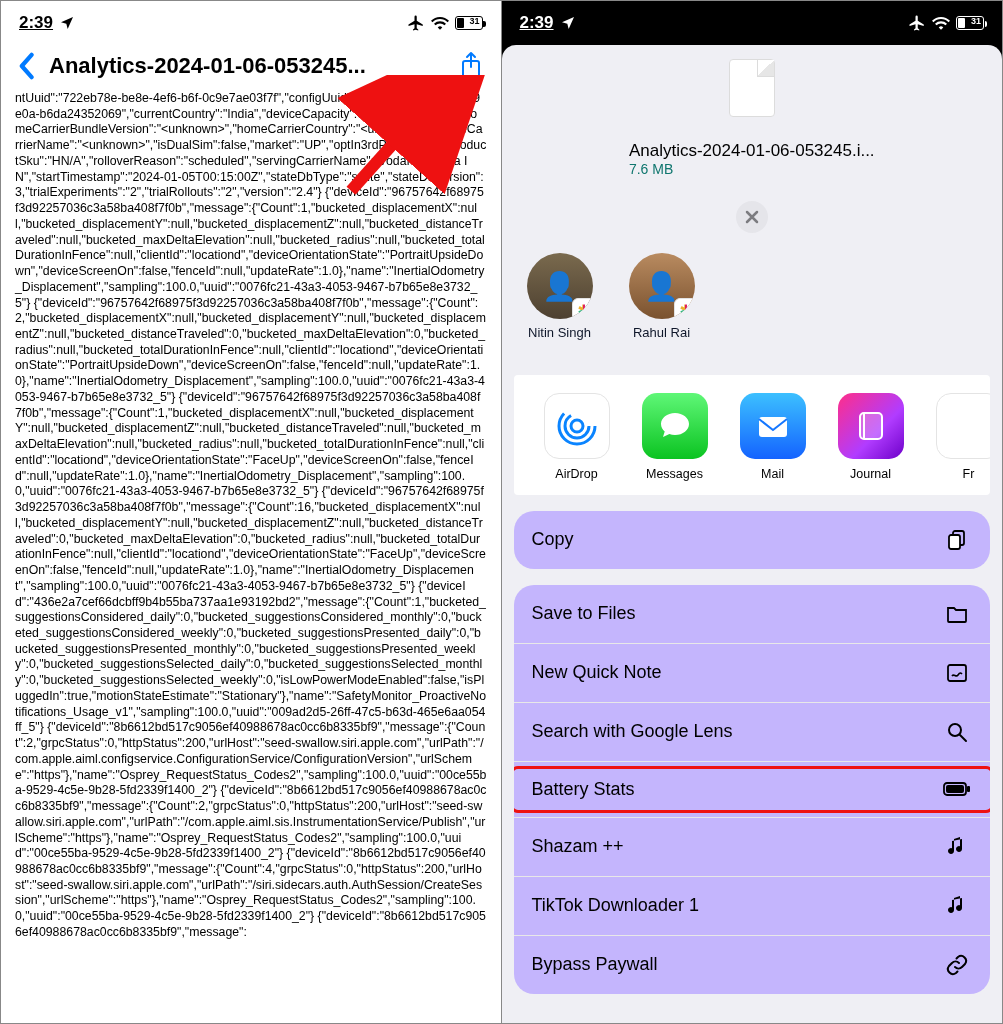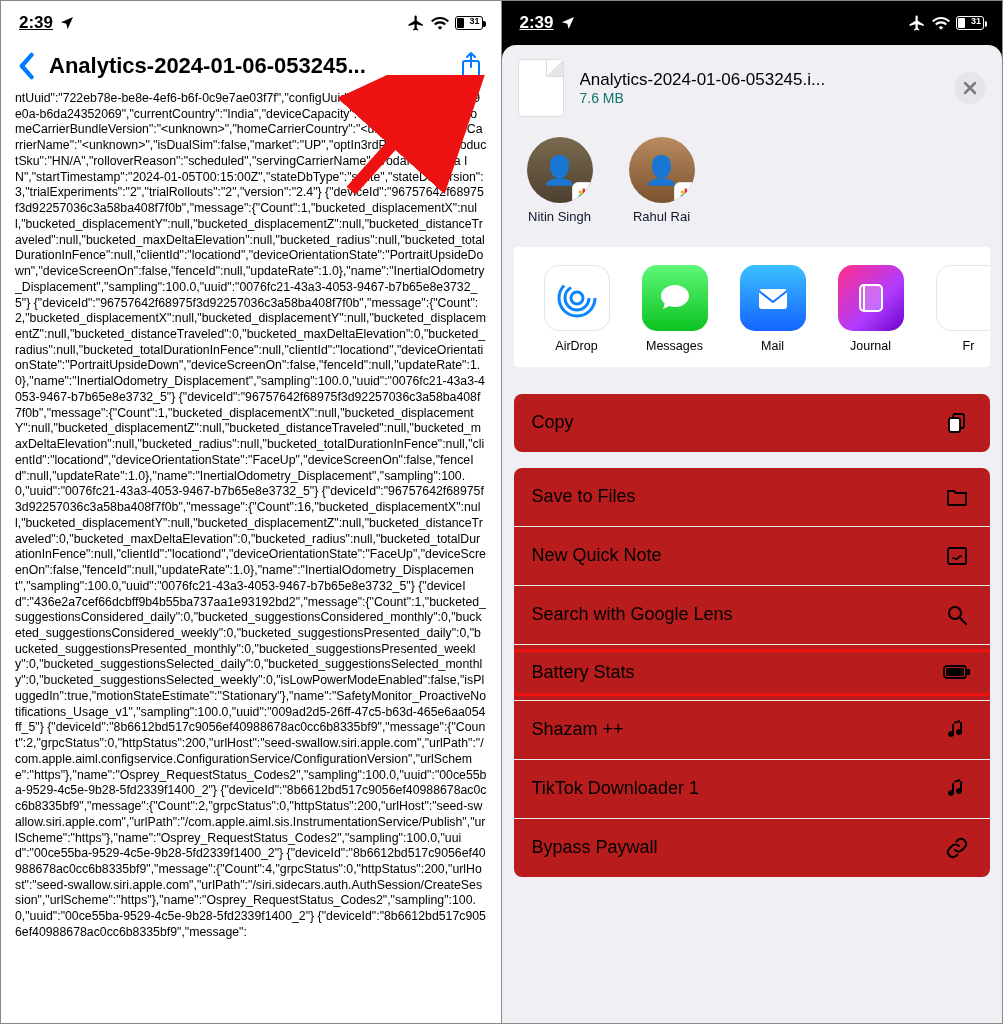--- a/index.html
+++ b/index.html
@@ -82,21 +82,21 @@
   }
 
   
   .sheet-backdrop {
     position:absolute; left:0; right:0; top:44px; bottom:0;
     background: #efeff4;
     border-radius: 14px 14px 0 0;
     overflow:hidden;
   }
   .sheet-header {
-    display:flex; align-items:center; padding: 14px 16px 12px 16px; gap:16px;
+    display:flex; align-items:center; padding: 14px 16px 12px 16px; gap:24px;flex-direction:column;
   }
   .doc-icon {
     width:46px; height:58px; background:#fff; border:1px solid #dcdcdc; border-radius:4px;
     position:relative;
   }
   .doc-icon::before{
     content:""; position:absolute; right:0; top:0; width:16px; height:16px;
     background: linear-gradient(135deg,#fff 50%, #e6e6e6 50%);
     border-bottom:1px solid #dcdcdc; border-left:1px solid #dcdcdc;
   }
@@ -118,32 +118,32 @@
     display:flex; align-items:center; justify-content:center; font-size:28px; color:#fff;
   }
   .avatar-badge {
     position:absolute; right:-3px; bottom:-3px; width:24px; height:24px; border-radius:6px;
     background:#fff; border:1px solid #e2e2e2; display:flex; align-items:center; justify-content:center;
   }
   .contact-name { font-size:13px; line-height:1.2; color:#0f172a;}
 
   .apps-row {
     display:flex; gap:20px; padding: 18px 20px 14px 24px;
-    background:#fff; border-radius:4px; margin: 0 12px;
+    background:#fff; border-radius:4px; margin: 12px 12px;
     overflow:hidden;
   }
   .app-item { width:78px; text-align:center; flex-shrink:0;}
   .app-icon {
     width:66px; height:66px; border-radius:15px; margin:0 auto 8px auto;
     display:flex; align-items:center; justify-content:center;
   }
   .app-label { font-size:12.5px; color:#000; white-space:nowrap;}
 
   .actions-list {
-    margin: 27px 12px 0 12px; background:#b91c1c; border-radius:8px;
+    margin: 16px 12px 0 12px; background:#c4b5fd; border-radius:20px;
     overflow:hidden;
   }
   .action-row {
     display:flex; align-items:center; justify-content:space-between;
     padding: 17px 18px; font-size:18px;
     border-bottom:1px solid #e8e8e8;
     position:relative;
   }
   .action-row:last-child { border-bottom:none;}
   .action-row .ic { width:30px; display:flex; justify-content:center; color:#000;}

